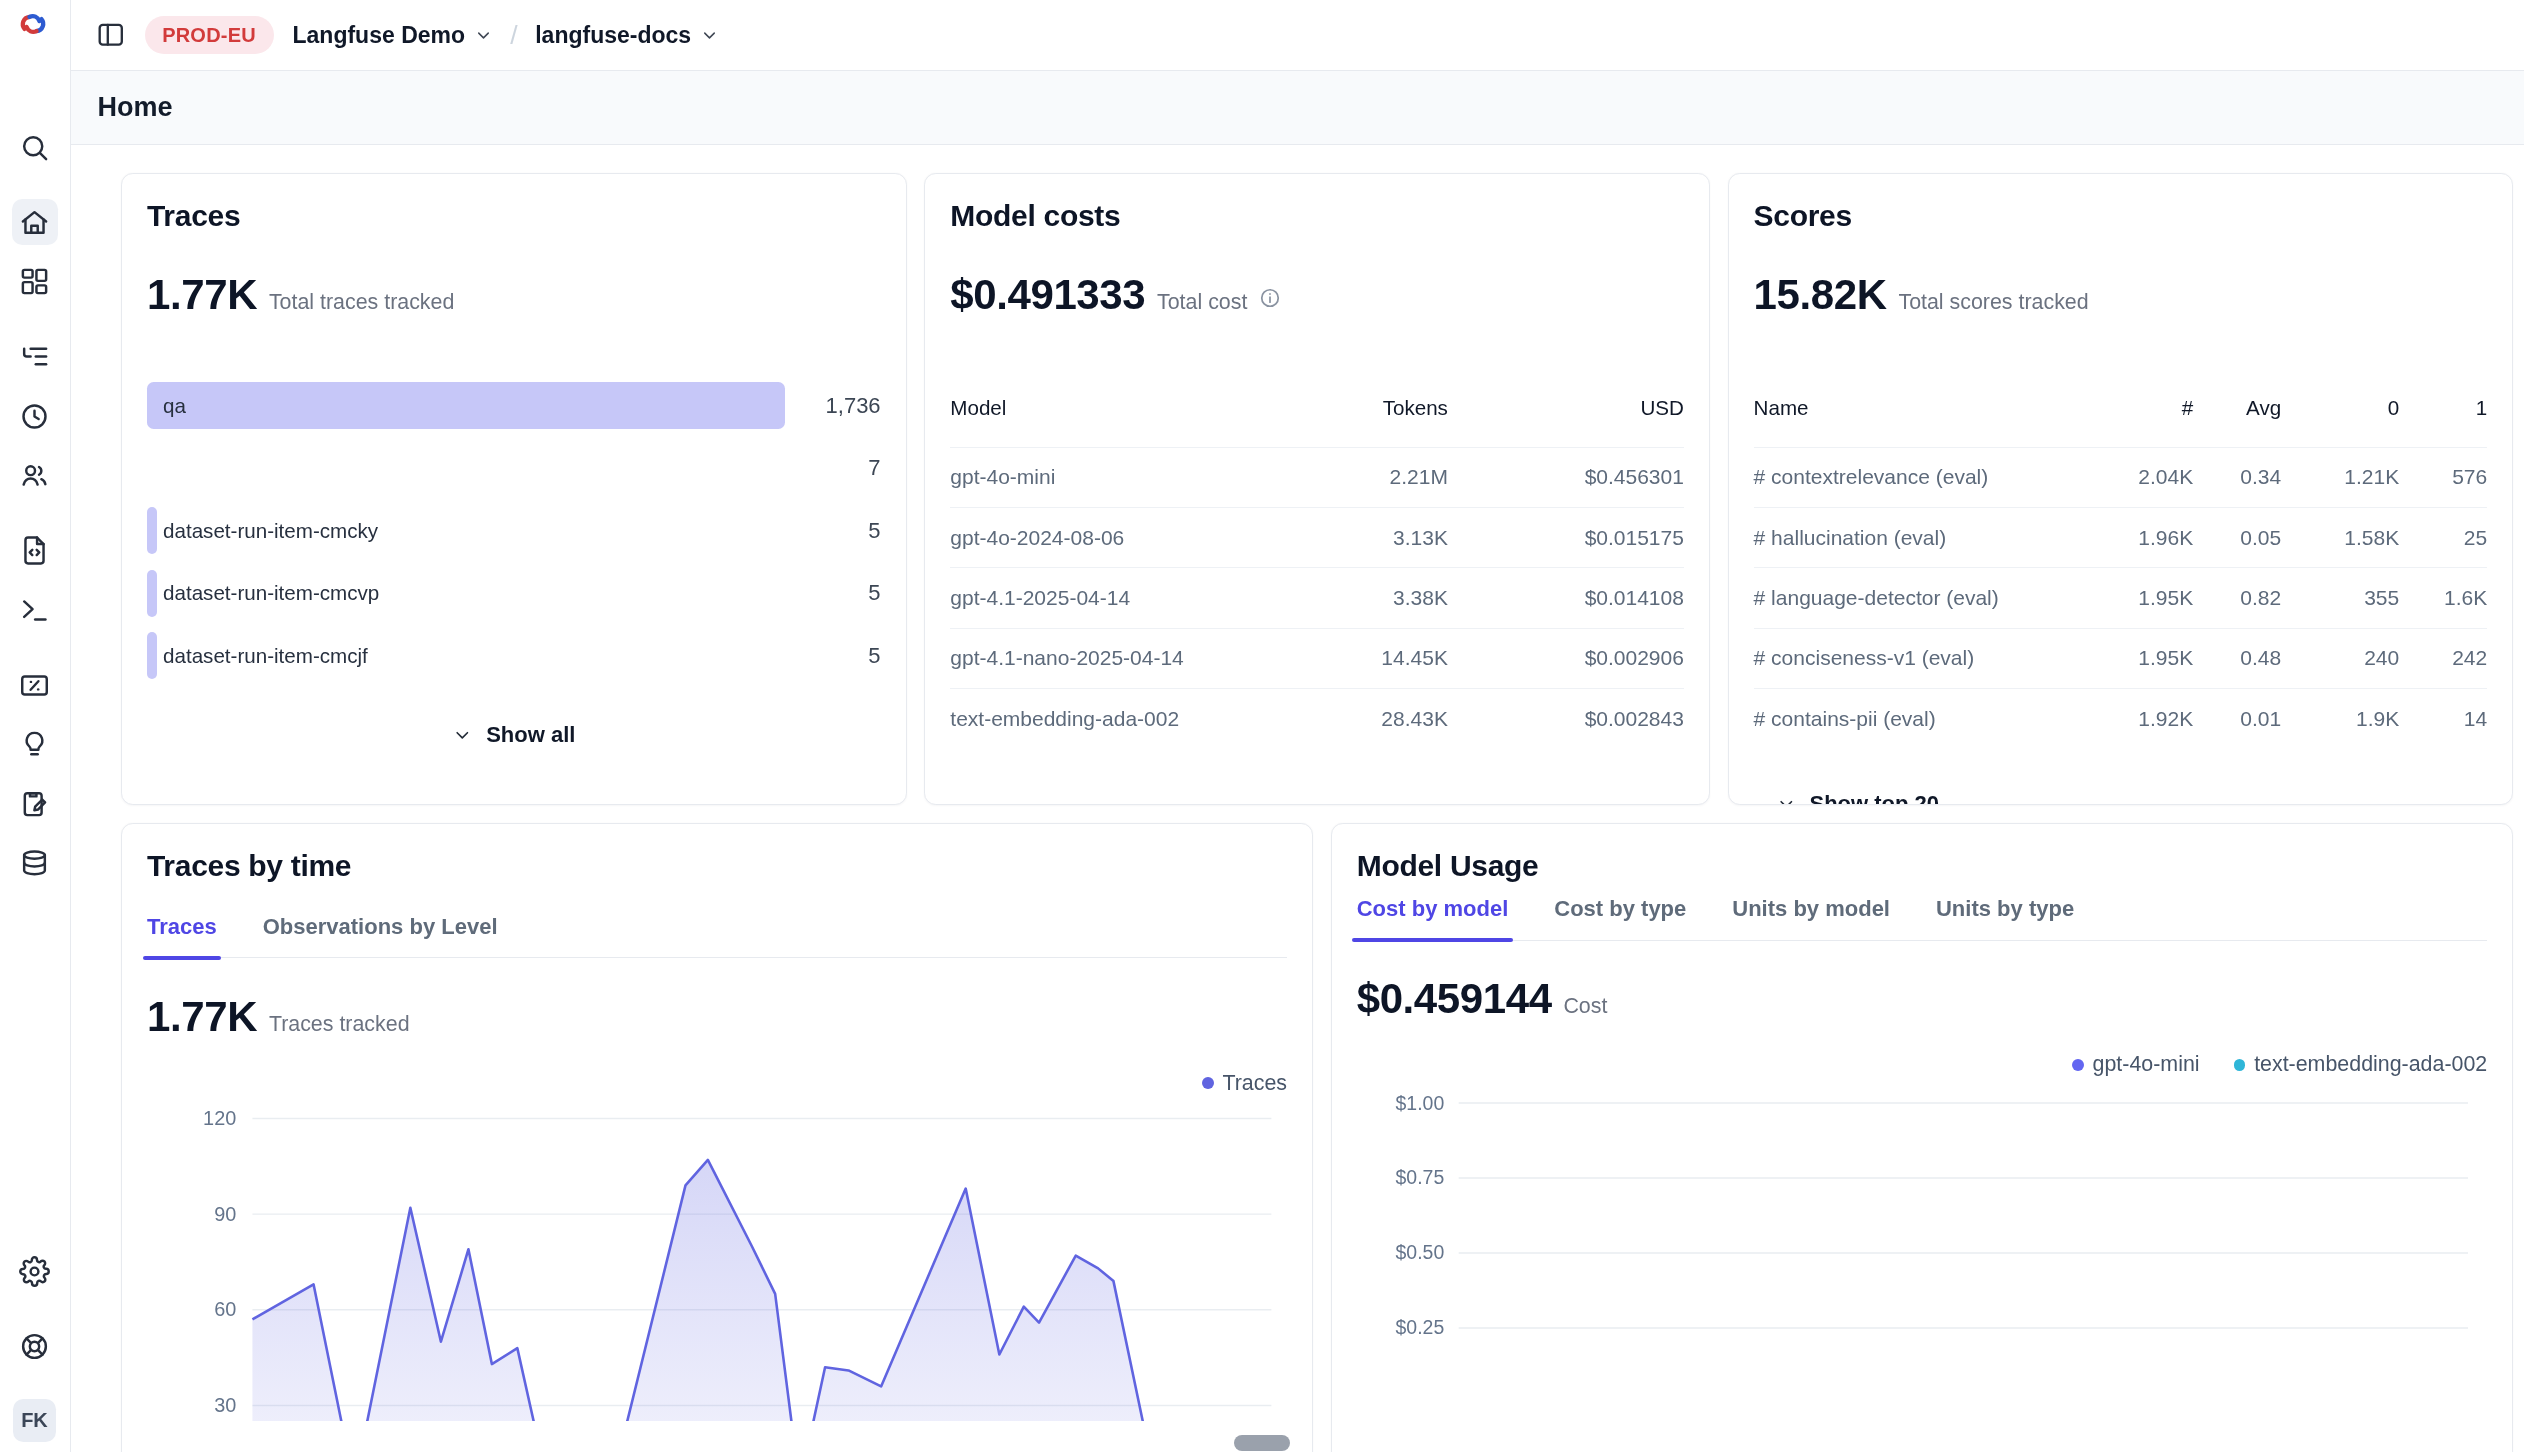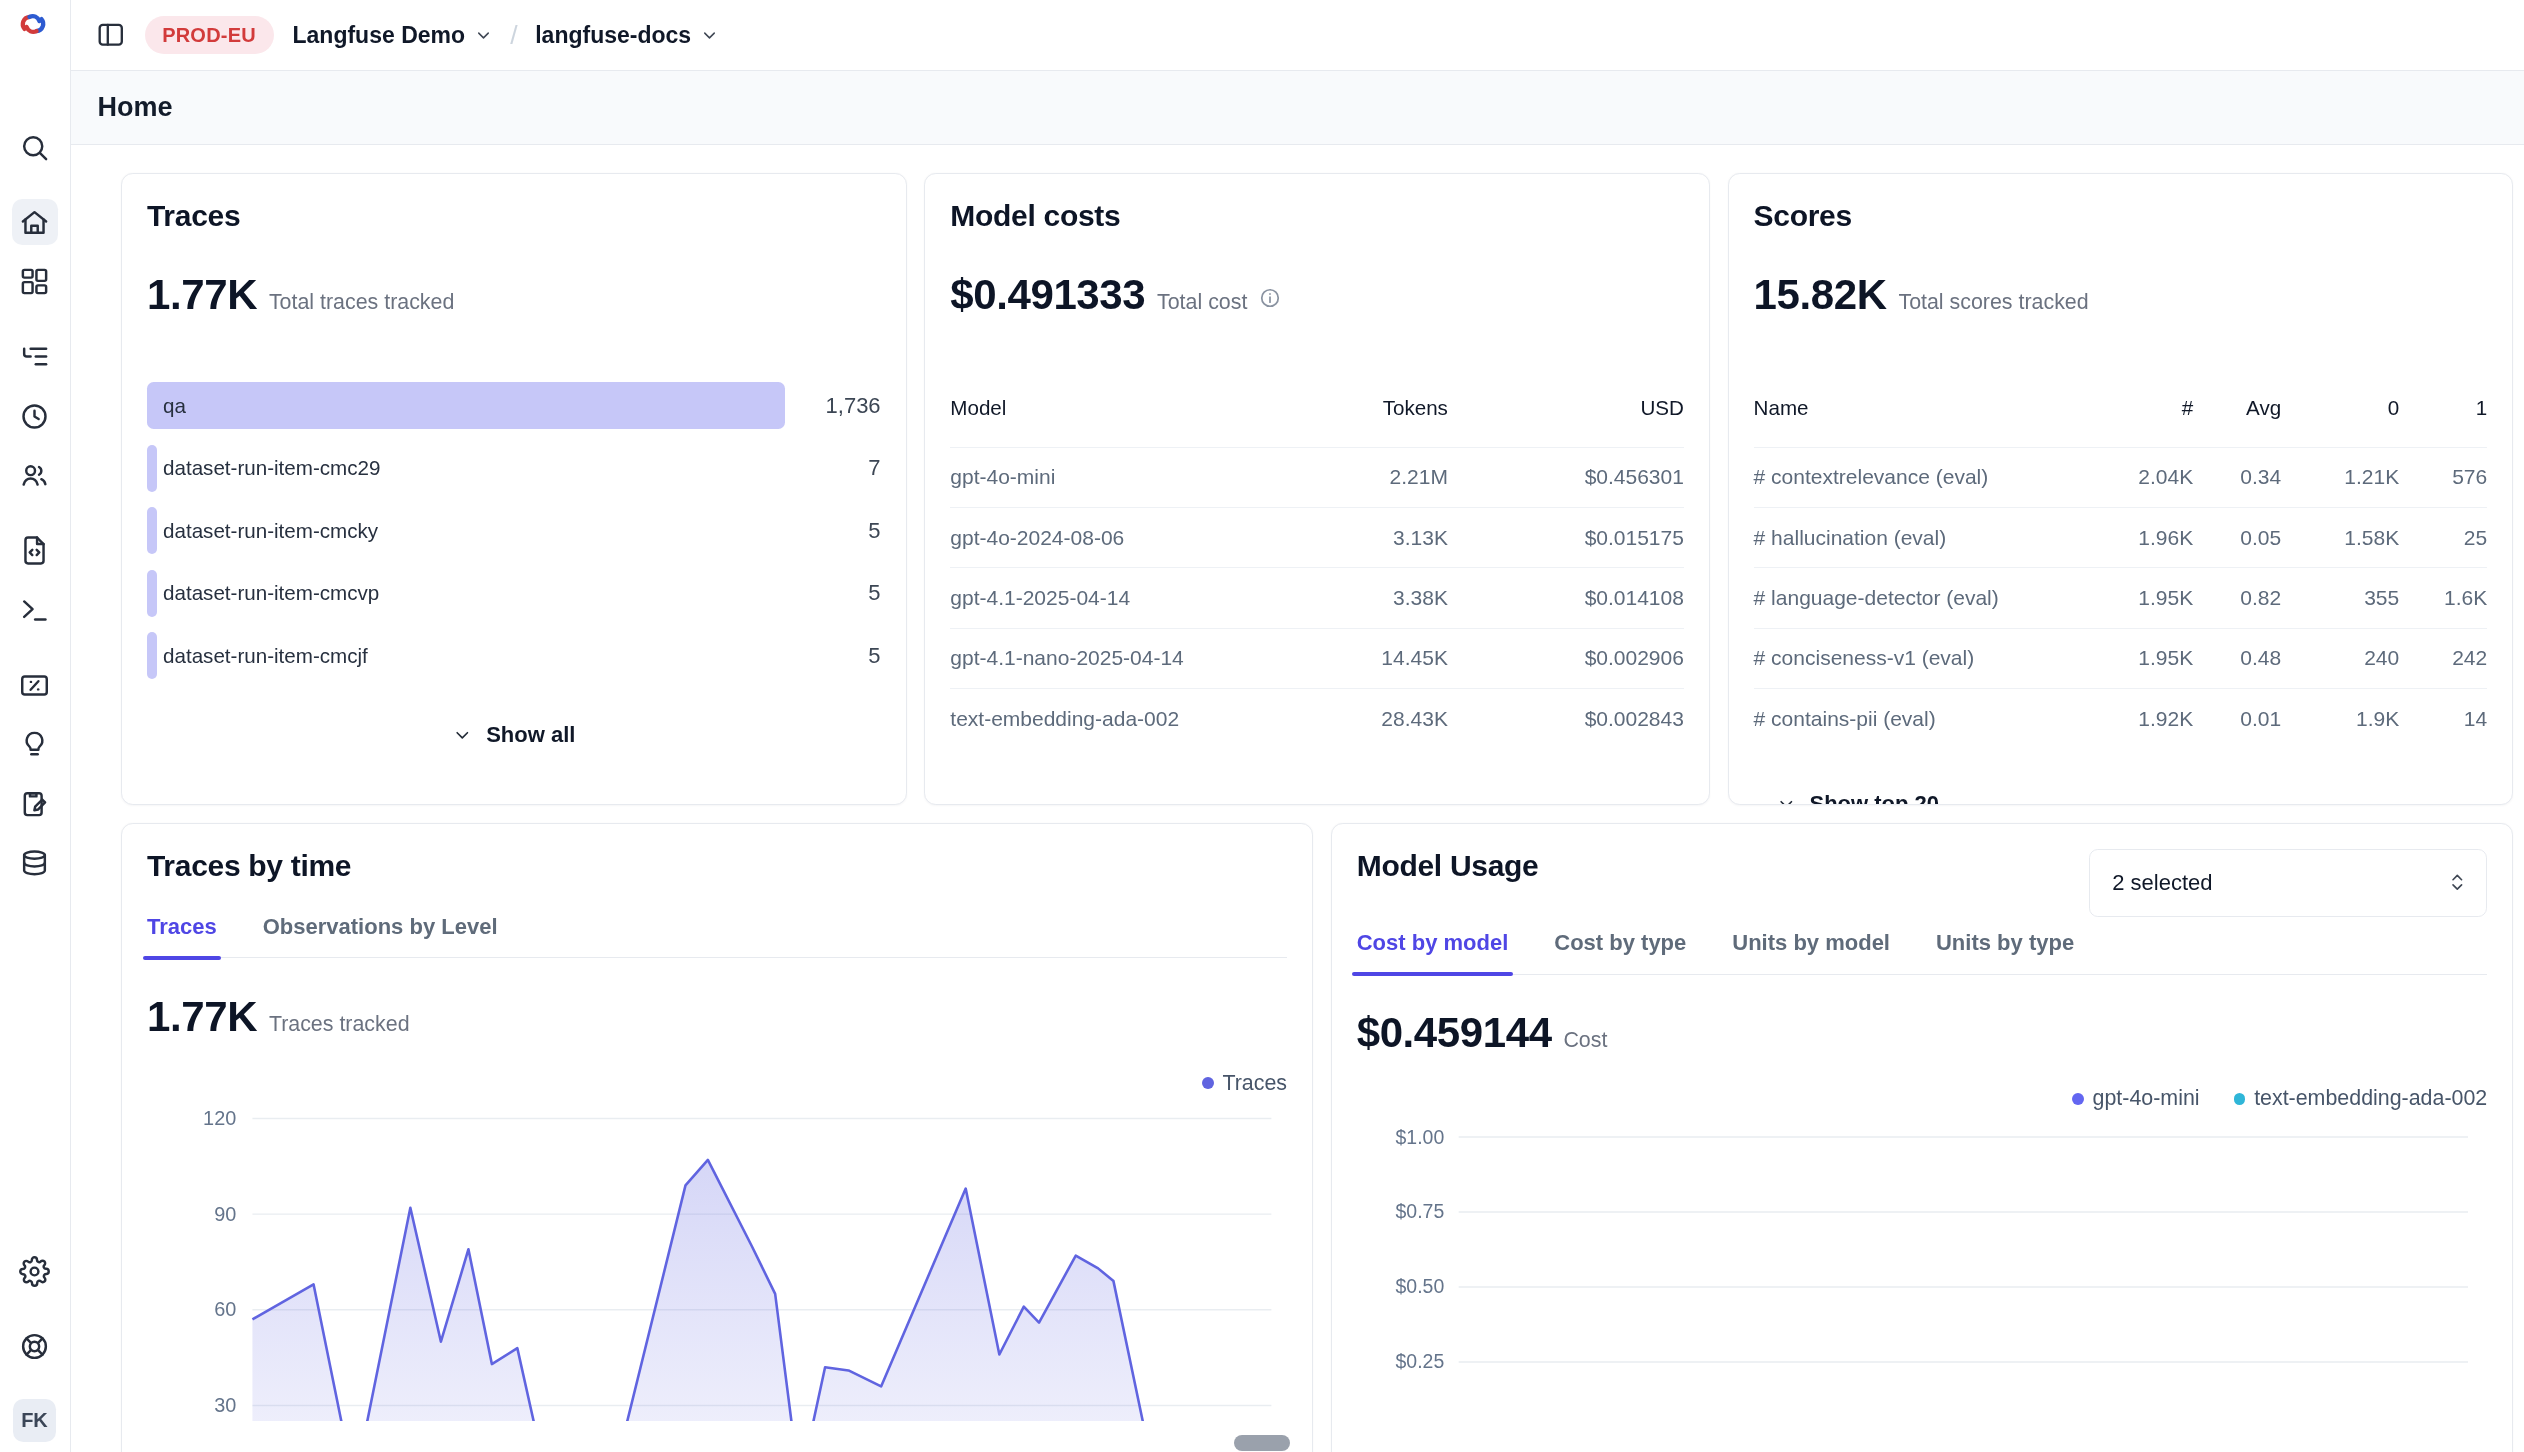--- a/index.html
+++ b/index.html
@@ -273,24 +273,20 @@
       </div>
       <div class="bars" id="traces-bars">
           <div class="bar-row">
             <div class="bar-track">
               <div class="bar-fill" style="width:100%"></div>
               <span class="bar-label">qa</span>
             </div>
             <span class="bar-val">1,736</span>
           </div>
           <div class="bar-row">
-            <div class="bar-track">
-              <div class="bar-fill" style="width:1%"></div>
-              <span class="bar-label">dataset-run-item-cmc29</span>
-            </div>
             <span class="bar-val">7</span>
           </div>
           <div class="bar-row">
             <div class="bar-track">
               <div class="bar-fill" style="width:1%"></div>
               <span class="bar-label">dataset-run-item-cmcky</span>
             </div>
             <span class="bar-val">5</span>
           </div>
           <div class="bar-row">
@@ -464,29 +460,20 @@
             </linearGradient>
           </defs>
           <path d="M142.0 298.0 L 225.0 250.3 L 280.4 523.3 L 356.5 146.3 L 398.0 328.3 L 435.4 202.7 L 467.2 358.7 L 501.8 337.0 L 543.4 523.3 L 626.4 536.3 L 730.2 116.0 L 760.6 81.3 L 820.2 198.3 L 852.0 263.3 L 885.2 523.3 L 919.8 363.0 L 951.6 367.3 L 995.9 389.0 L 1110.8 120.3 L 1156.5 345.7 L 1189.7 280.7 L 1210.4 302.3 L 1260.3 211.3 L 1290.7 228.7 L 1311.5 246.0 L 1366.8 510.3 L 1395.9 536.3 L 1395.9 600 L 142.0 600 Z" fill="url(#ttg)" stroke="none"></path>
           <path d="M142.0 298.0 L 225.0 250.3 L 280.4 523.3 L 356.5 146.3 L 398.0 328.3 L 435.4 202.7 L 467.2 358.7 L 501.8 337.0 L 543.4 523.3 L 626.4 536.3 L 730.2 116.0 L 760.6 81.3 L 820.2 198.3 L 852.0 263.3 L 885.2 523.3 L 919.8 363.0 L 951.6 367.3 L 995.9 389.0 L 1110.8 120.3 L 1156.5 345.7 L 1189.7 280.7 L 1210.4 302.3 L 1260.3 211.3 L 1290.7 228.7 L 1311.5 246.0 L 1366.8 510.3 L 1395.9 536.3" fill="none" stroke="#6064e0" stroke-width="3.5" stroke-linejoin="round"></path>
         </svg>
     </section>
 
     <section class="card" id="card-model-usage">
       <div class="mu-head">
         <h2>Model Usage</h2>
-        <div class="select">
-          <span class="val">2 selected</span>
-          <span class="icon">
-            <svg viewBox="0 0 24 24">
-                <path d="M7 9l5-5 5 5"></path>
-                <path d="M7 15l5 5 5-5"></path>
-              </svg>
-          </span>
-        </div>
       </div>
       <div class="tabs" id="mu-tabs" style="margin-top:13.3px;">
           <div class="tab active">Cost by model<span class="ind"></span></div>
           <div class="tab">Cost by type</div>
           <div class="tab">Units by model</div>
           <div class="tab">Units by type</div>
         </div>
       <div class="bignum" style="margin-top:34px;">
         <span class="n">$0.459144</span>
         <span class="l">Cost</span>

